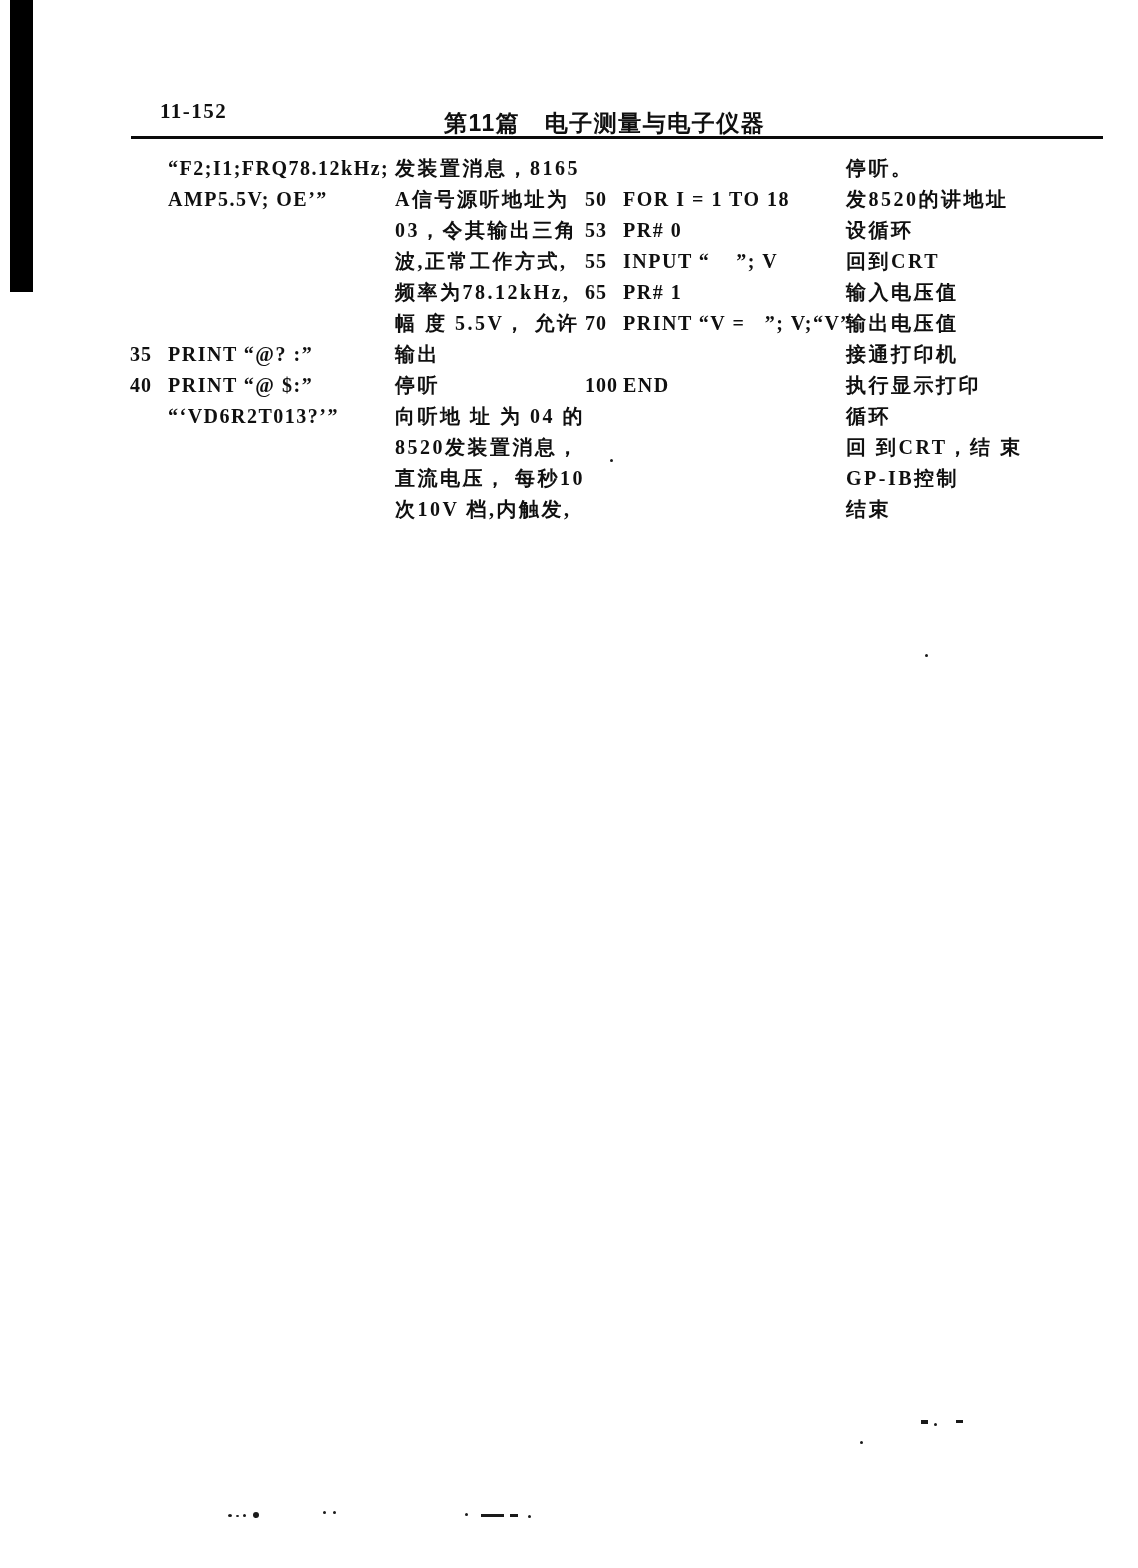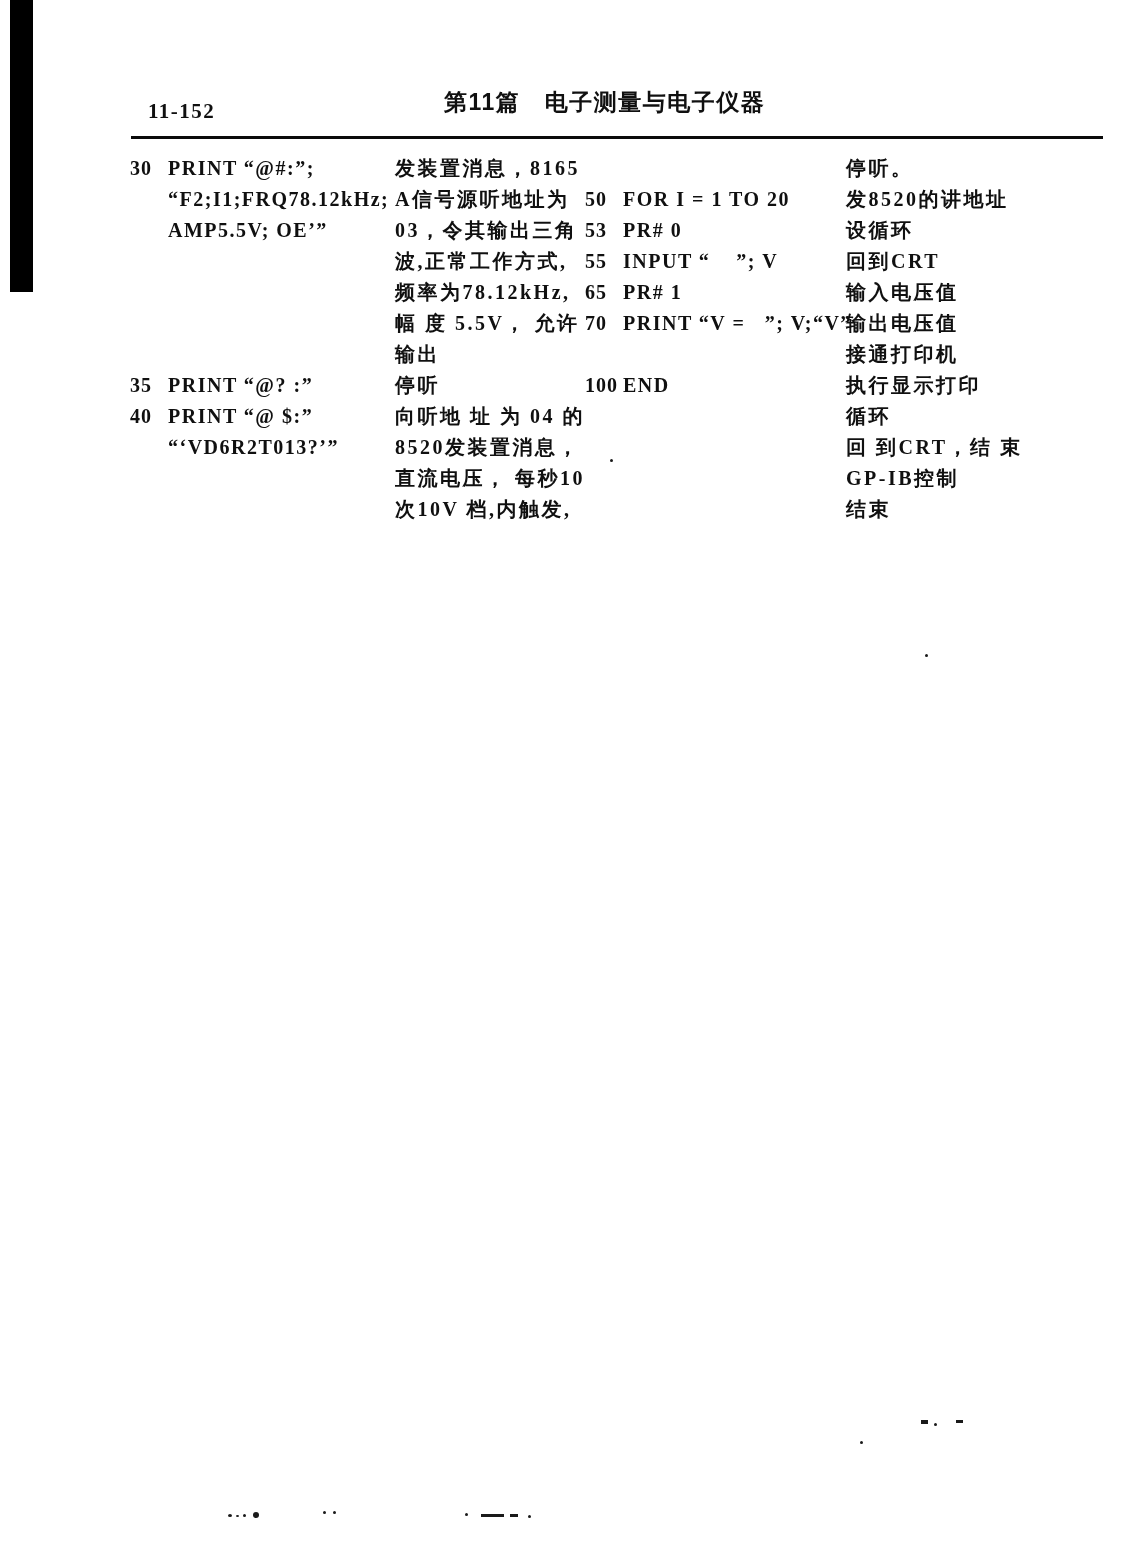--- a/index.html
+++ b/index.html
@@ -4,23 +4,23 @@
 <style>
   html,body{margin:0;padding:0}
   body{
     width:1138px;height:1568px;position:relative;
     background:#ffffff;color:#101010;
     font-family:"Liberation Serif", serif;
     overflow:hidden;
   }
   .abs{position:absolute}
   #scan-bar{left:10px;top:0;width:23px;height:292px;background:#000}
-  #page-number{left:148px;top:99px;font-size:21px;font-weight:bold;letter-spacing:1.5px;white-space:pre}
+  #page-number{left:160px;top:99px;font-size:21px;font-weight:bold;letter-spacing:1.5px;white-space:pre}
   #chapter-header{
-    left:444px;top:87px;font-size:23px;font-weight:bold;letter-spacing:1.5px;
+    left:444px;top:108px;font-size:23px;font-weight:bold;letter-spacing:1.5px;
     font-family:"Liberation Sans", sans-serif;white-space:pre;
   }
   #header-rule{left:131px;top:136px;width:972px;height:3px;background:#0a0a0a}
   .col{position:absolute;top:153px}
   #col1{left:130px;width:268px}
   #col2{left:395px;width:222px}
   #col3{left:585px;width:268px}
   #col4{left:846px;width:200px}
   .line{height:31px;line-height:31px;white-space:pre}
   .num{
@@ -35,21 +35,20 @@
 </head>
 <body>
 
 <div id="scan-bar" class="abs"></div>
 
 <div id="page-number" class="abs">11-152</div>
 <div id="chapter-header" class="abs">第11篇　电子测量与电子仪器</div>
 <div id="header-rule" class="abs"></div>
 
 <div id="col1" class="col code-col">
-    <div class="line"><span class="num">30</span><span class="code">PRINT “@#:”;</span></div>
     <div class="line"><span class="num"></span><span class="code">“F2;I1;FRQ78.12kHz;</span></div>
     <div class="line"><span class="num"></span><span class="code">AMP5.5V; OE’”</span></div>
     <div class="line"><span class="num"></span><span class="code"></span></div>
     <div class="line"><span class="num"></span><span class="code"></span></div>
     <div class="line"><span class="num"></span><span class="code"></span></div>
     <div class="line"><span class="num"></span><span class="code"></span></div>
     <div class="line"><span class="num">35</span><span class="code">PRINT “@? :”</span></div>
     <div class="line"><span class="num">40</span><span class="code">PRINT “@ $:”</span></div>
     <div class="line"><span class="num"></span><span class="code">“‘VD6R2T013?’”</span></div>
     <div class="line"><span class="num"></span><span class="code"></span></div>
@@ -64,21 +63,21 @@
     <div class="line">幅 度 5.5V， 允许</div>
     <div class="line">输出</div>
     <div class="line">停听</div>
     <div class="line">向听地 址 为 04 的</div>
     <div class="line">8520发装置消息，</div>
     <div class="line">直流电压， 每秒10</div>
     <div class="line">次10V 档,内触发,</div>
   </div>
 <div id="col3" class="col code-col">
     <div class="line"><span class="num"></span><span class="code"></span></div>
-    <div class="line"><span class="num">50</span><span class="code">FOR I = 1 TO 20</span></div>
+    <div class="line"><span class="num">50</span><span class="code">FOR I = 1 TO 18</span></div>
     <div class="line"><span class="num">53</span><span class="code">PR# 0</span></div>
     <div class="line"><span class="num">55</span><span class="code">INPUT “    ”; V</span></div>
     <div class="line"><span class="num">65</span><span class="code">PR# 1</span></div>
     <div class="line"><span class="num">70</span><span class="code">PRINT “V =   ”; V;“V”</span></div>
     <div class="line"><span class="num"></span><span class="code"></span></div>
     <div class="line"><span class="num">100</span><span class="code">END</span></div>
   </div>
 <div id="col4" class="col cjk">
     <div class="line">停听。</div>
     <div class="line">发8520的讲地址</div>

